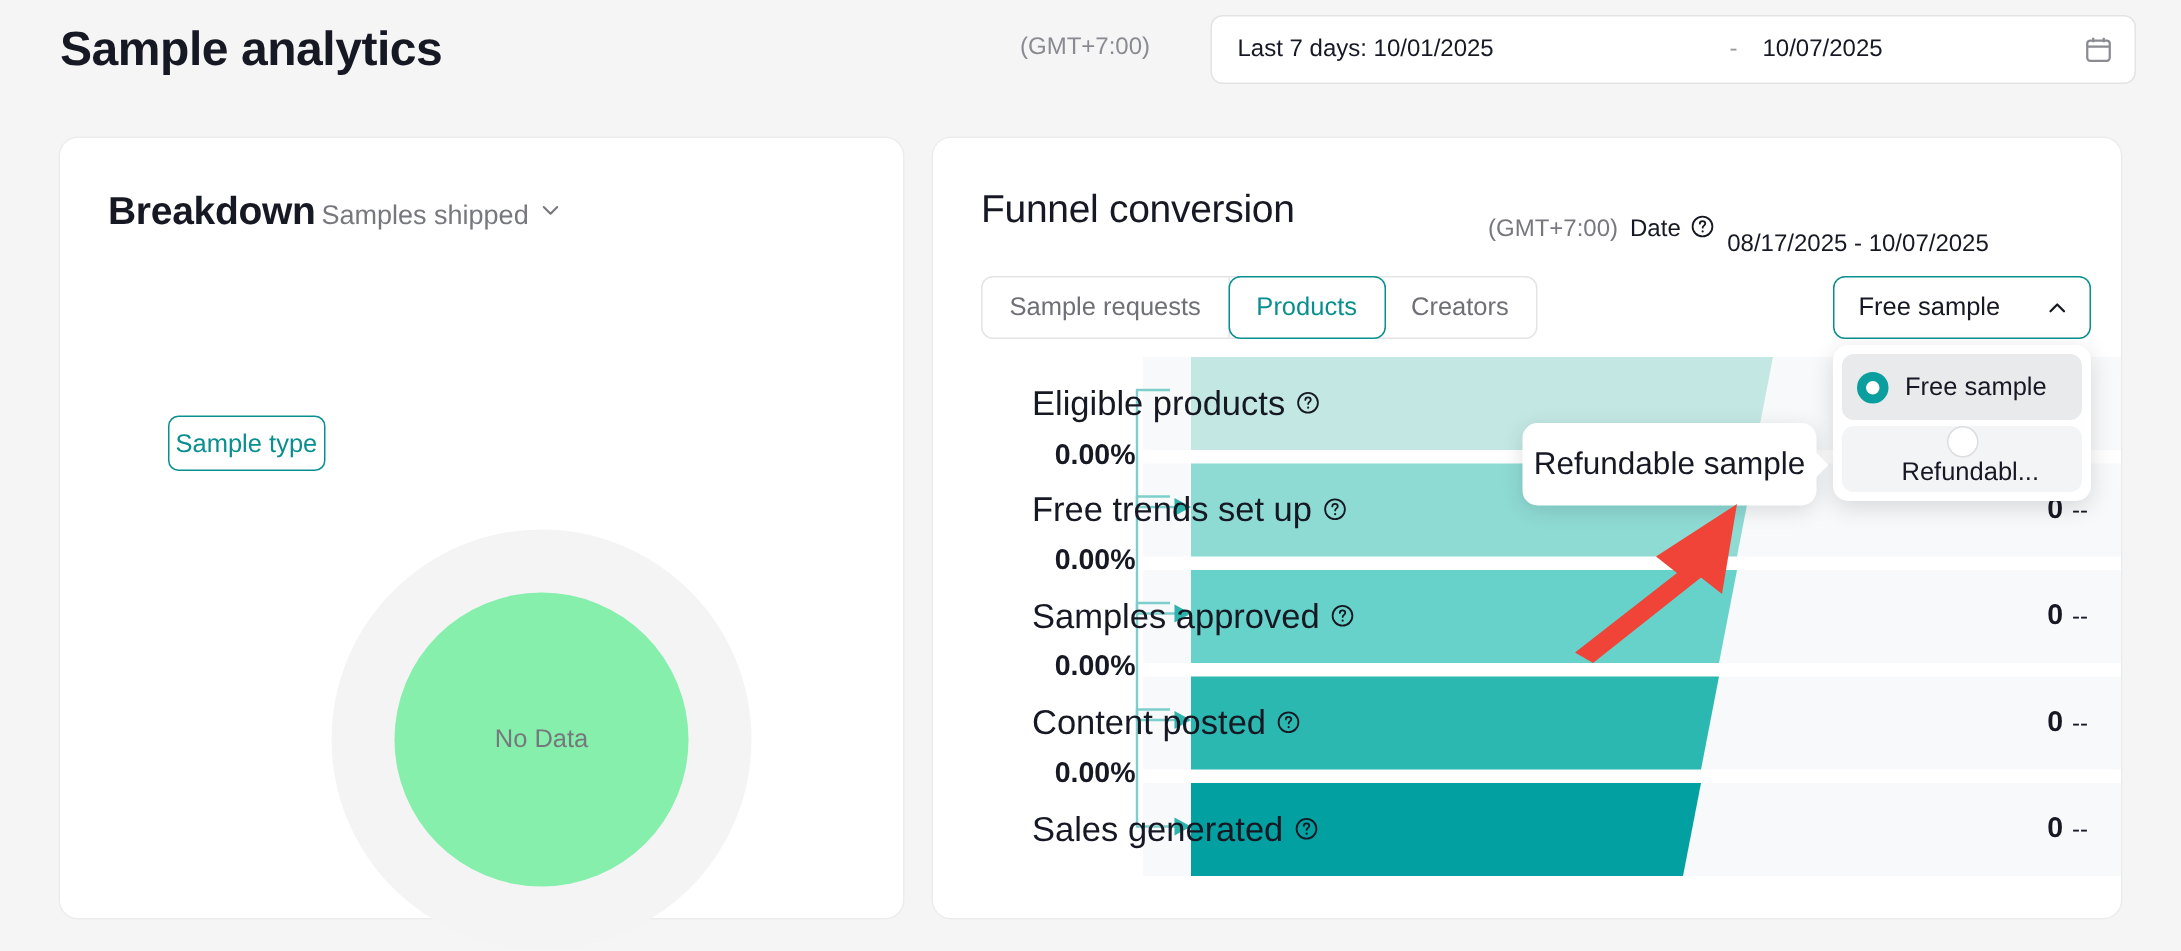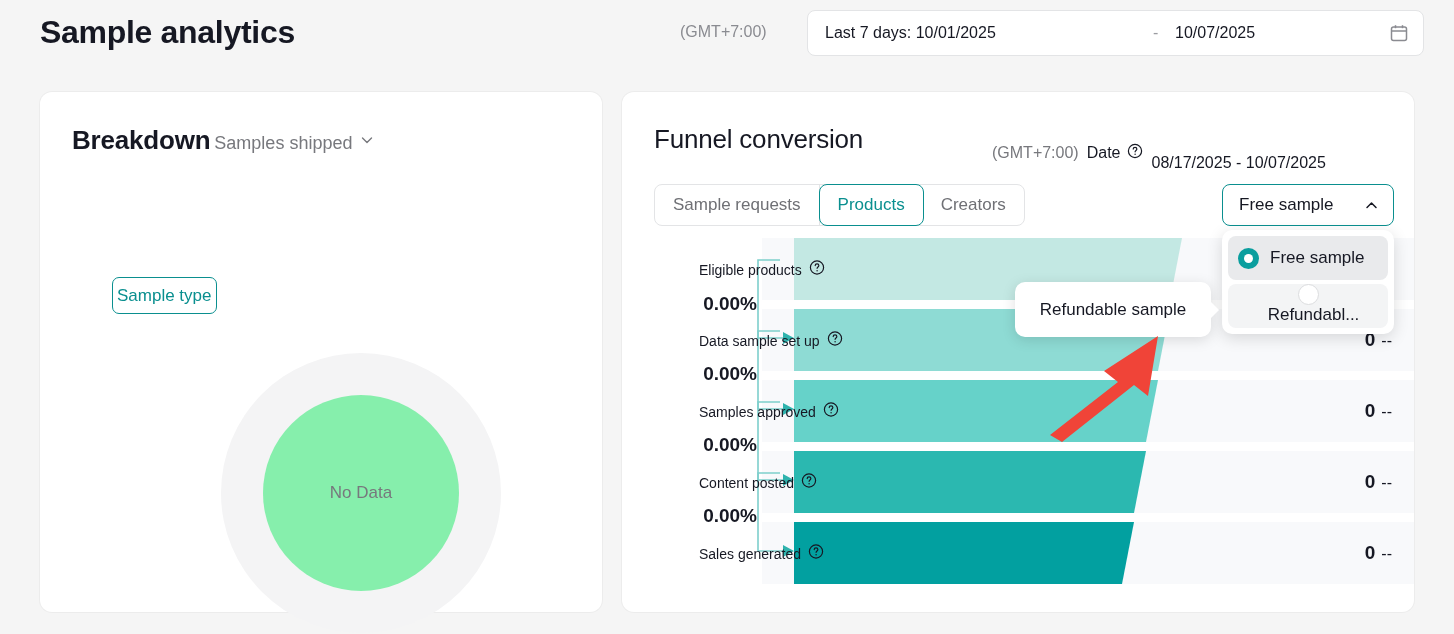--- a/index.html
+++ b/index.html
@@ -132,22 +132,22 @@
   .radio.off { background: #ffffff; border: 1px solid #dcdddf; }
   .ss-opt-lbl { margin-left: 11px; font-size: 17px; color: #161823; white-space: nowrap; }
 
   
   .funnel { position: absolute; left: 0; top: 146px; width: 792px; height: 370px; }
   .f-row {
     position: absolute; left: 140px; width: 652px; height: 62px;
     background: #f8f9fb;
   }
   .f-name {
-    position: absolute; left: 77px; top: 50%; transform: translateY(-50%);
-    font-size: 14px; color: #161823; display: flex; align-items: center;
+    position: absolute; left: 66px; top: 50%; transform: translateY(-50%);
+    font-size: 23px; color: #161823; display: flex; 
     white-space: nowrap;
   }
   .f-name .qmark { margin-left: 7px; }
   .f-val {
     position: absolute; right: 22px; top: 50%; transform: translateY(-50%);
     display: flex; align-items: baseline;
   }
   .f-val .num { font-size: 19px; font-weight: 700; color: #161823; }
   .f-val .dd { margin-left: 6px; font-size: 16px; color: #161823; }
   .pct {
@@ -155,21 +155,21 @@
     color: #161823; text-align: right; width: 95px;
   }
   svg.fsvg { position: absolute; left: 0; top: 0; overflow: visible; }
 
   
   .tooltip {
     position: absolute; left: 1015px; top: 282px; width: 196px; height: 55px;
     background: #ffffff; border-radius: 10px;
     box-shadow: 0 3px 14px rgba(0,0,0,0.13);
     display: flex; align-items: center; justify-content: center;
-    font-size: 17px; color: #161823; z-index: 45;
+    font-size: 21px; color: #161823; z-index: 45;
   }
   .tooltip::after {
     content: ""; position: absolute; right: -8px; top: 50%;
     transform: translateY(-50%);
     border-top: 9px solid transparent; border-bottom: 9px solid transparent;
     border-left: 9px solid #ffffff;
   }
   .arrow-anno { position: absolute; left: 1040px; top: 330px; z-index: 46; }
 </style>
 </head>
@@ -314,21 +314,21 @@
               <circle cx="8.1" cy="11.3" r="0.72" fill="#161823" stroke="none"></circle>
             </svg>
         </span>
       </div>
       <div class="f-val" style="top:31px">
         <span class="num">0</span>
         <span class="dd">--</span>
       </div>
 
       <div class="f-name" style="top:102px">
-        <span>Data sample set up</span>
+        <span>Free trends set up</span>
         <span class="qmark">
           <svg width="16" height="16" viewBox="0 0 16 16" fill="none" stroke="#161823" stroke-width="1.2">
               <circle cx="8" cy="8" r="6.6"></circle>
               <path d="M6.2 6.1c0-1 .85-1.7 1.85-1.7s1.8.7 1.8 1.65c0 1.35-1.75 1.4-1.75 2.75" stroke-linecap="round"></path>
               <circle cx="8.1" cy="11.3" r="0.72" fill="#161823" stroke="none"></circle>
             </svg>
         </span>
       </div>
       <div class="f-val" style="top:102px">
         <span class="num">0</span>

